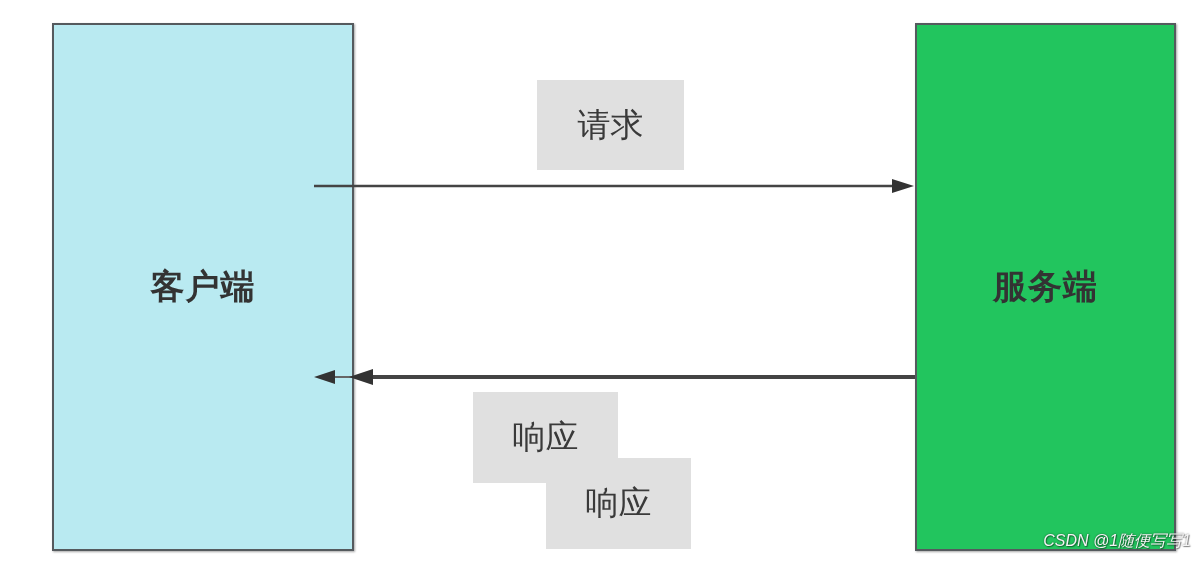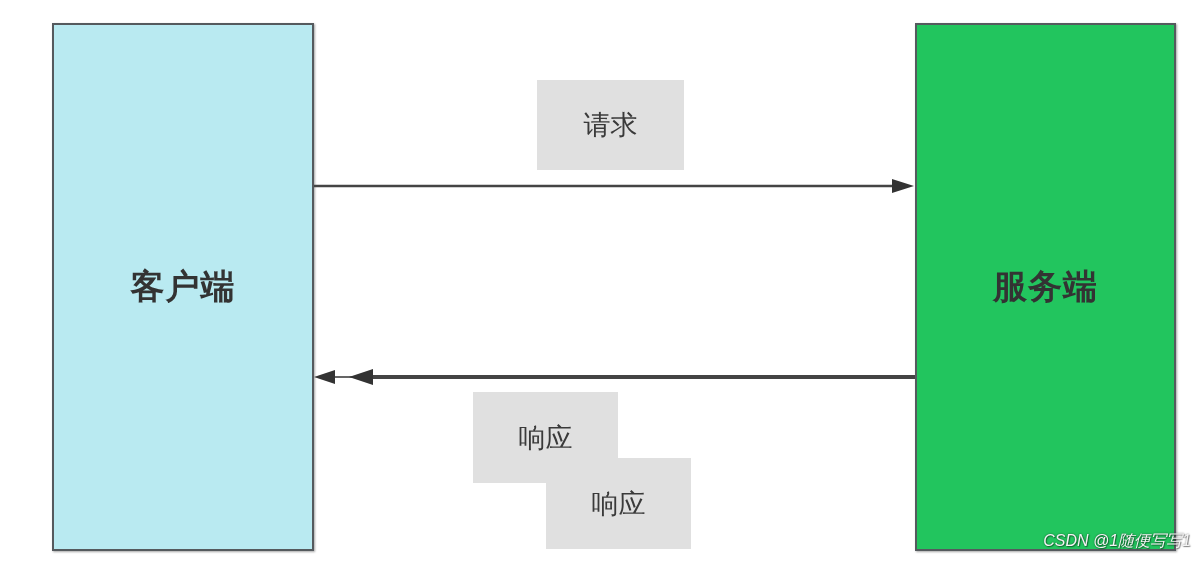--- a/index.html
+++ b/index.html
@@ -10,26 +10,26 @@
   }
   .node {
     position: absolute; box-sizing: border-box;
     border: 2px solid #555a5e;
     box-shadow: 1px 1px 2px rgba(0,0,0,0.35);
     display: flex; align-items: center; justify-content: center;
   }
   .node span {
     font-size: 34px; color: #333333; font-weight: bold; letter-spacing: 1px;
   }
-  #client { left: 52px; top: 23px; width: 262px; height: 528px; background: #b9eaf1; }
+  #client { left: 52px; top: 23px; width: 302px; height: 528px; background: #b9eaf1; }
   #server { left: 915px; top: 23px; width: 261px; height: 528px; background: #22c55e; }
   .label {
     position: absolute; background: #e0e0e0;
     display: flex; align-items: center; justify-content: center;
-    font-size: 27px; color: #3a3a3a;
+    font-size: 33px; color: #3a3a3a;
   }
   #req-label { left: 537px; top: 80px; width: 147px; height: 90px; }
   #resp-label-1 { left: 473px; top: 392px; width: 145px; height: 91px; }
   #resp-label-2 { left: 546px; top: 458px; width: 145px; height: 91px; }
   svg.arrows { position: absolute; left: 0; top: 0; }
   .watermark {
     position: absolute; right: 6px; bottom: 9px;
     font-size: 16px; color: #f4f4f4;
     text-shadow: 0 0 2px rgba(0,0,0,0.55), 1px 1px 1px rgba(0,0,0,0.4);
     font-family: "Liberation Sans", "DejaVu Sans", sans-serif;

